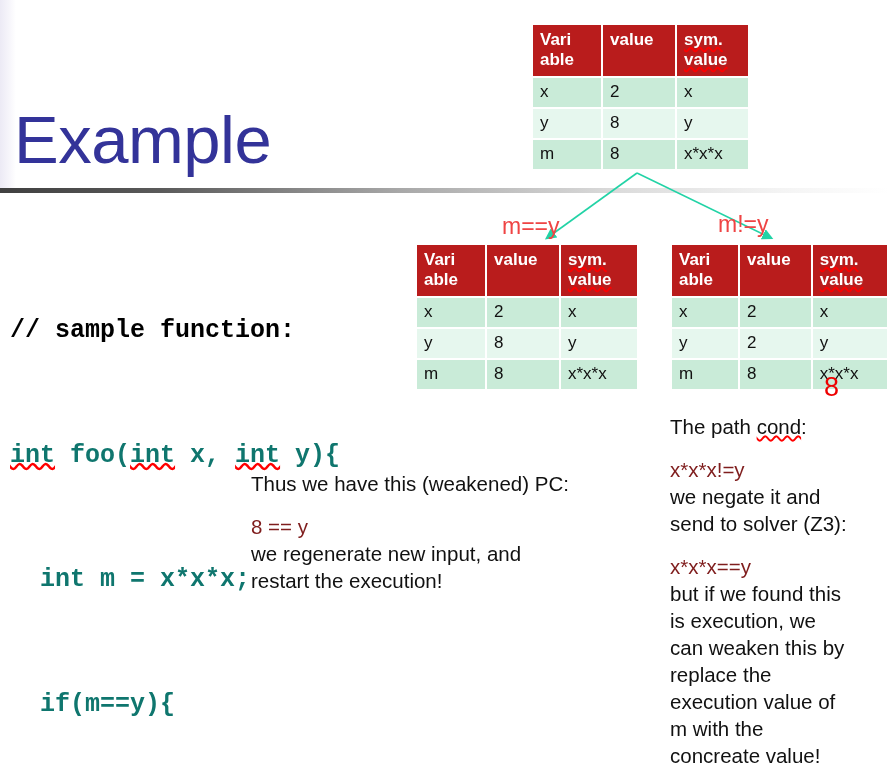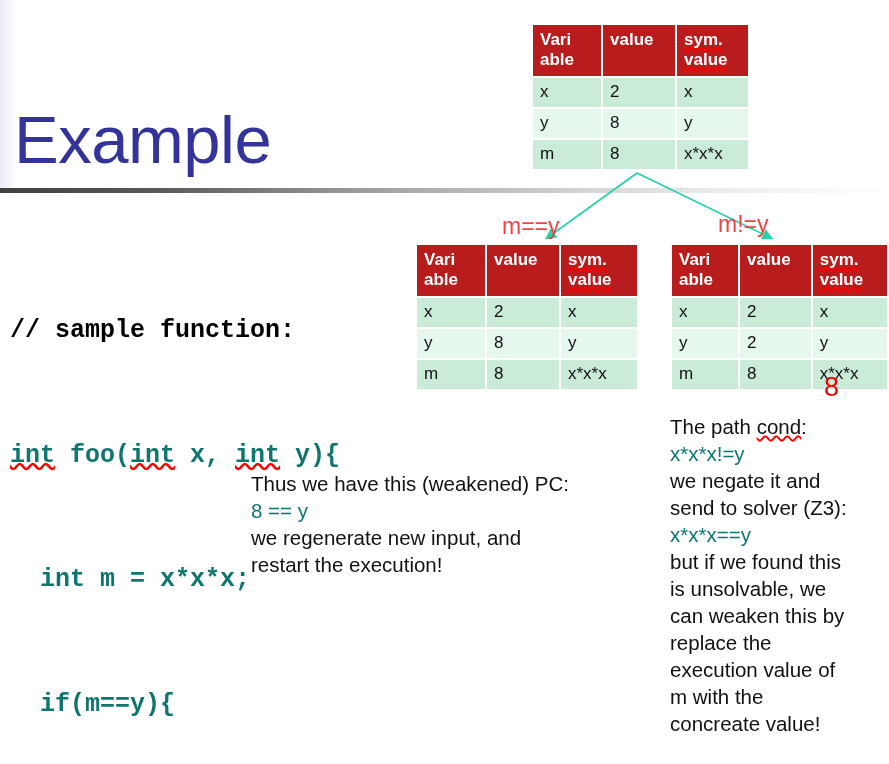--- a/index.html
+++ b/index.html
@@ -135,21 +135,21 @@
     line-height: 1;
   }
 
   
   .prose {
     position: absolute;
     font-size: 20.5px;
     line-height: 27px;
     color: #111111;
   }
-  .prose .blue { color: #0f766e; }
+  .prose .blue { color: #7f1d1d; margin-top: 16px; }
   .prose .spell-s {
     text-decoration: underline wavy #ff0000;
     text-decoration-skip-ink: none;
     text-underline-offset: 1px;
     margin-top: 7px;
   }
   #prose-middle { left: 251px; top: 470px; width: 380px; }
   #prose-right  { left: 670px; top: 413px; width: 216px; }
 </style>
 </head>
@@ -293,19 +293,19 @@
   <div>restart the execution!</div>
 </div>
 
 <div class="prose" id="prose-right">
   <div>The path <span class="spell-s">cond</span>:</div>
   <div class="blue">x*x*x!=y</div>
   <div>we negate it and</div>
   <div>send to solver (Z3):</div>
   <div class="blue">x*x*x==y</div>
   <div>but if we found this</div>
-  <div>is unsolvable, we</div>
+  <div>is execution, we</div>
   <div>can weaken this by</div>
   <div>replace the</div>
   <div>execution value of</div>
   <div>m with the</div>
   <div>concreate value!</div>
 </div>
 
 </body></html>

